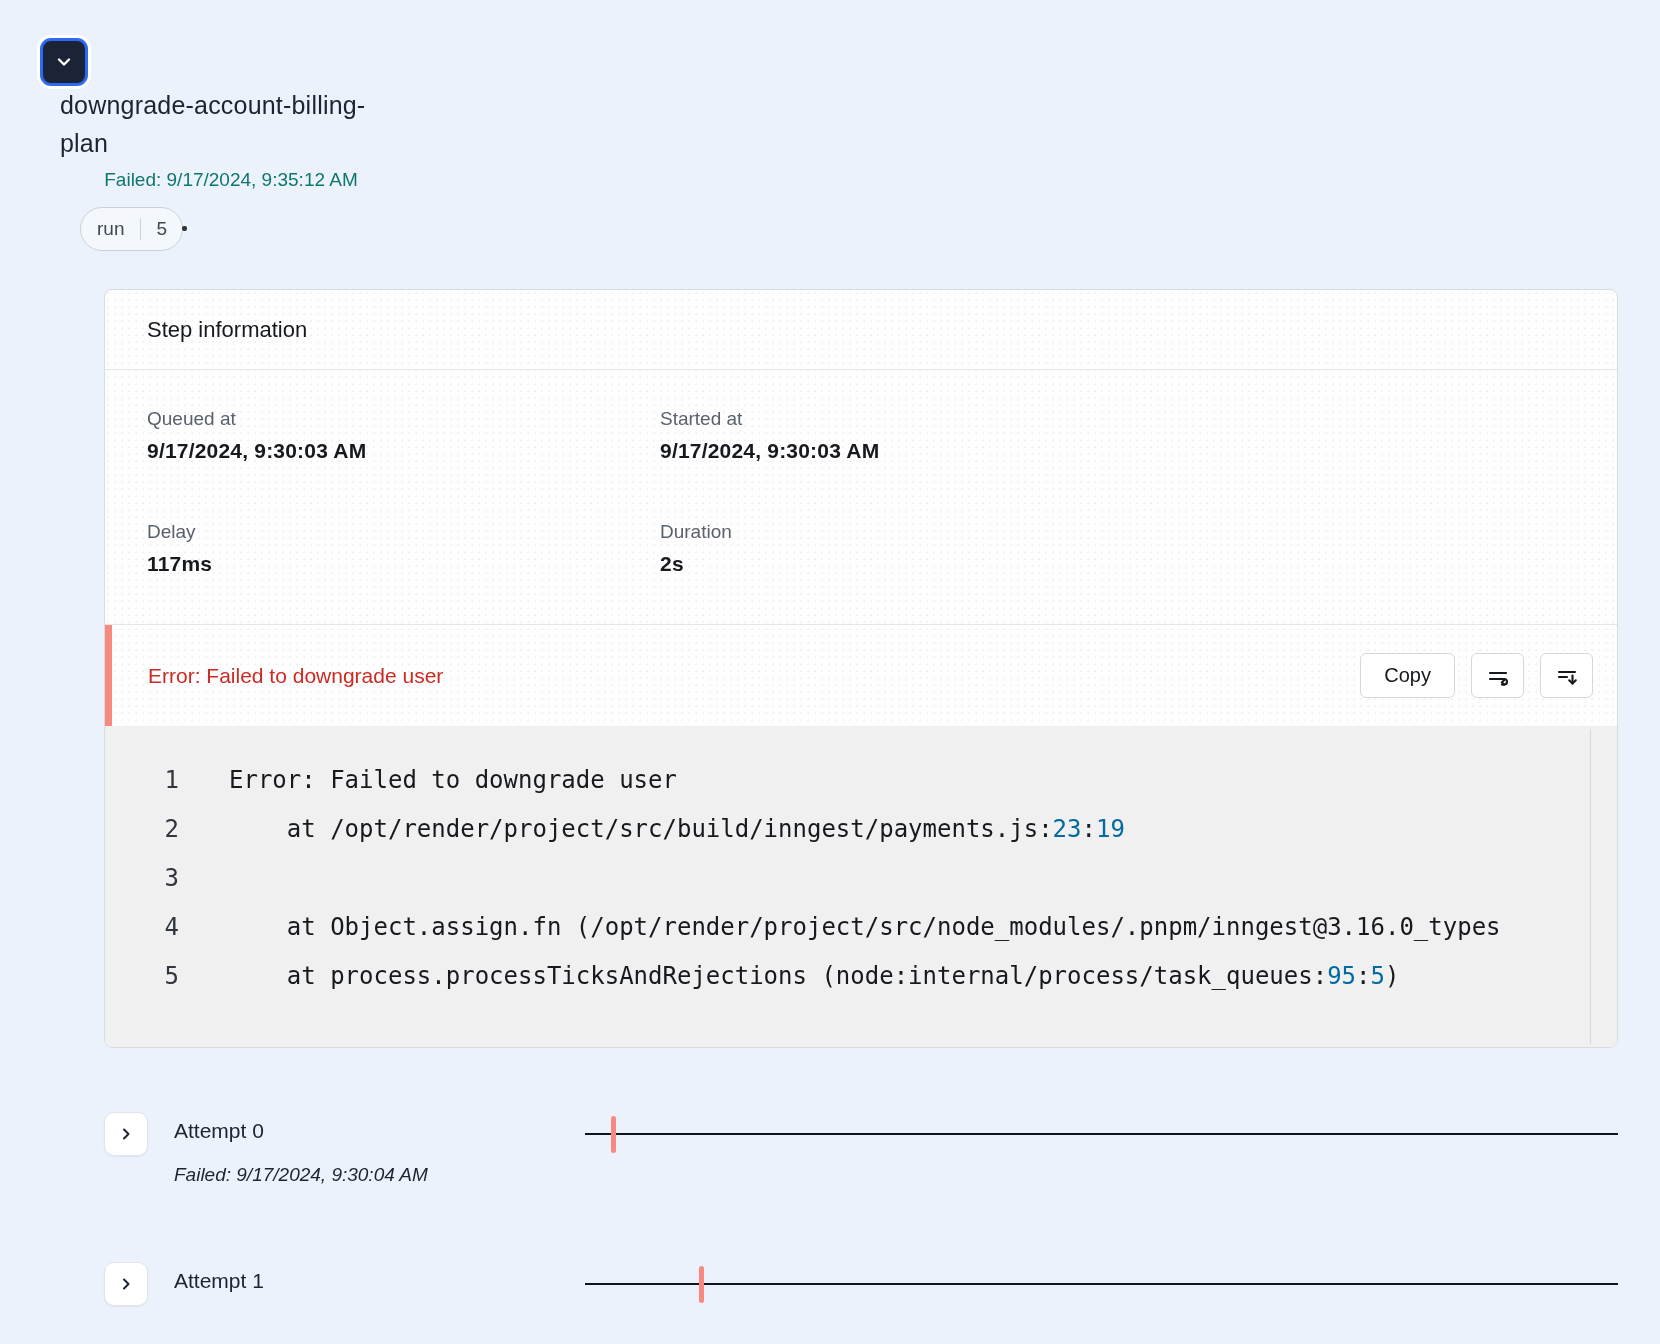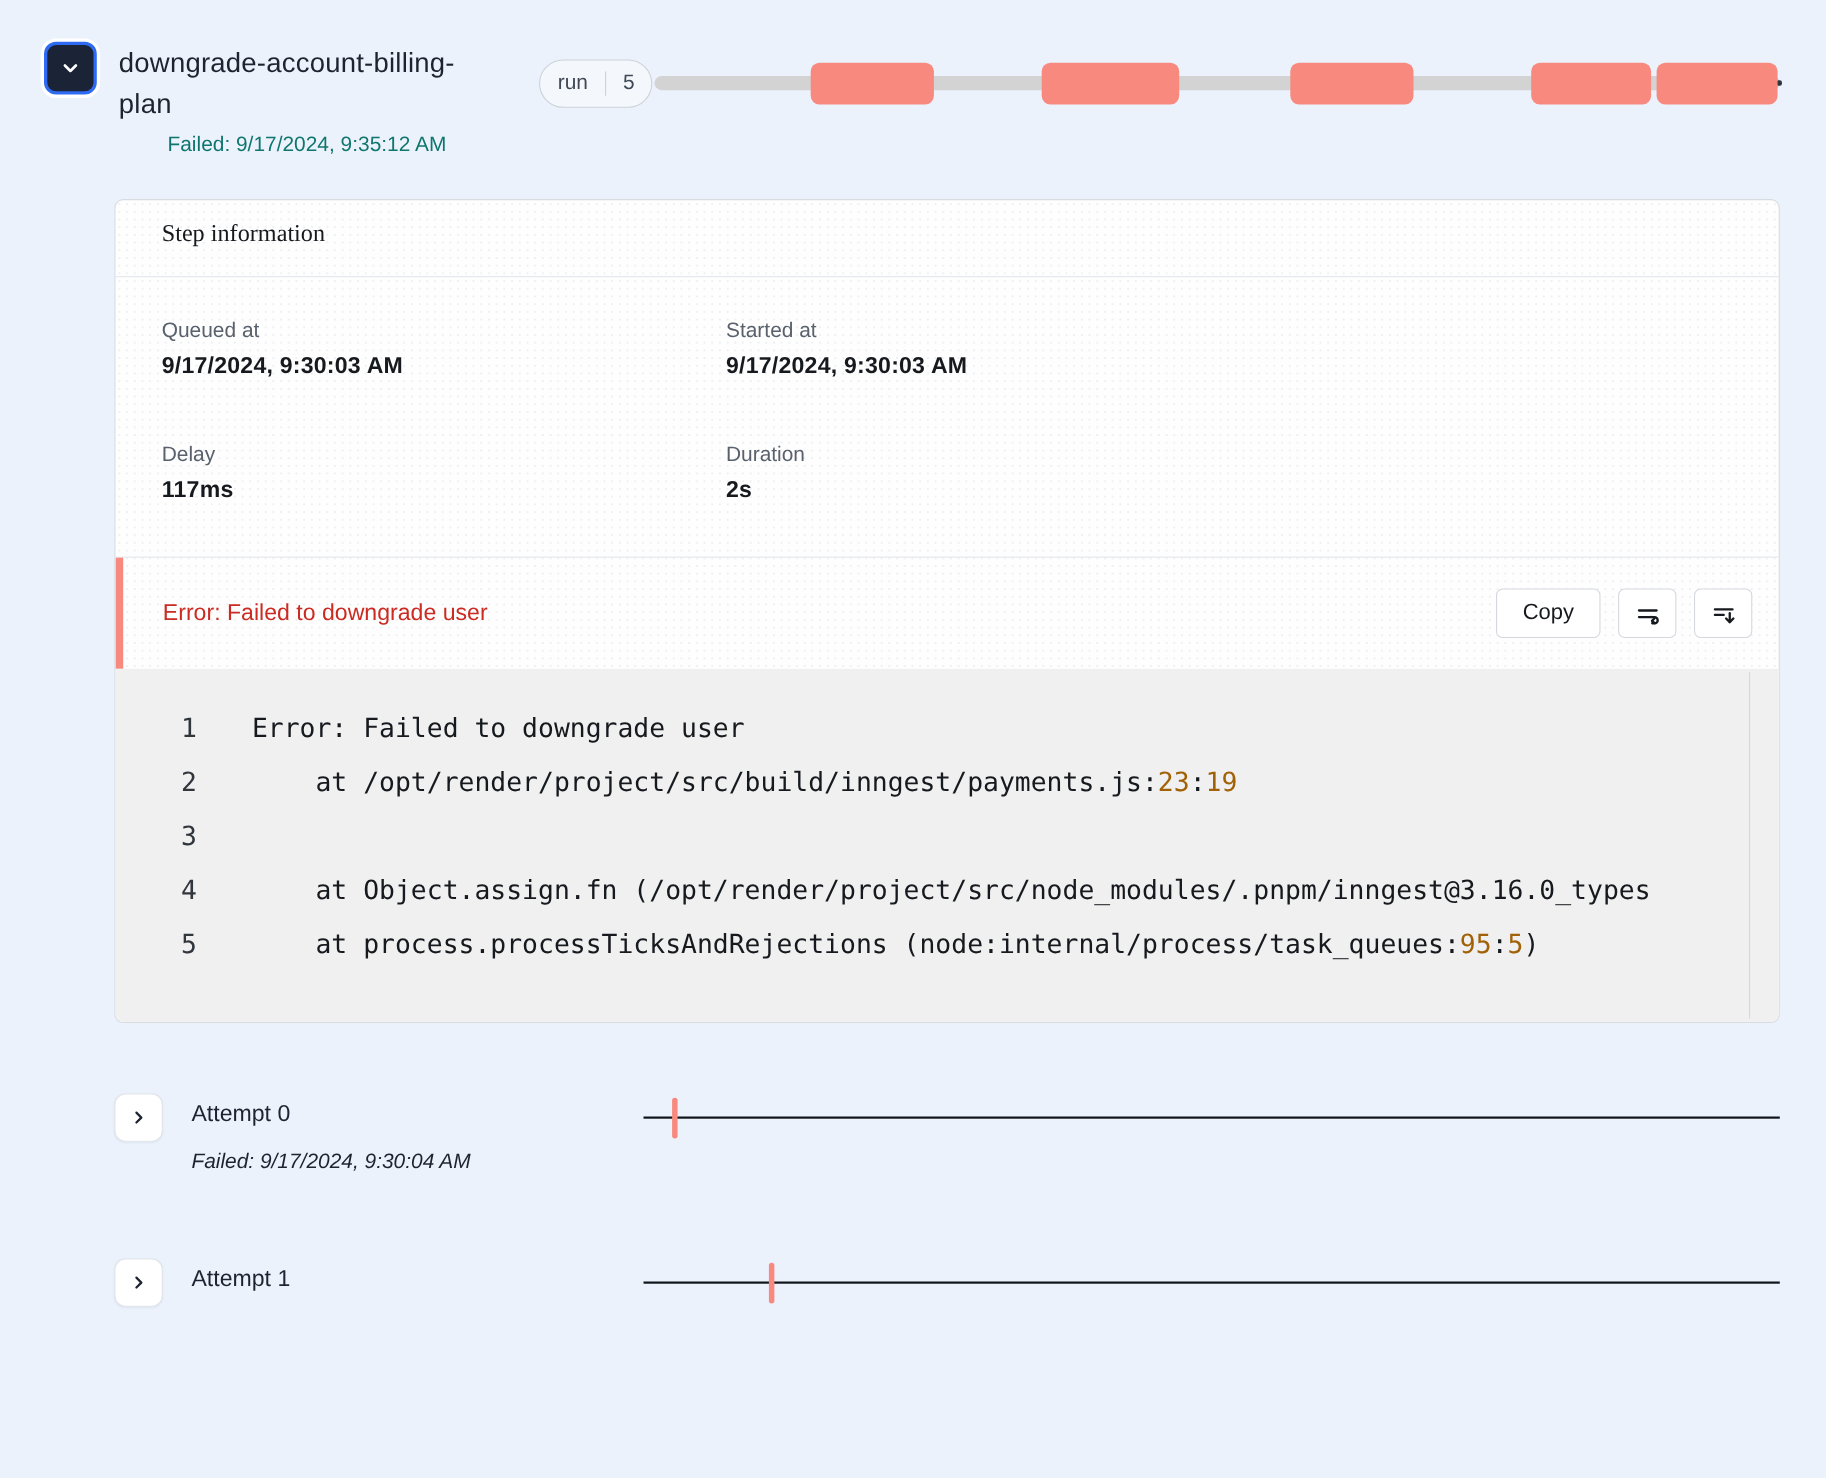--- a/index.html
+++ b/index.html
@@ -1,61 +1,61 @@
 <!DOCTYPE html>
 <html><head>
 <meta charset="utf-8">
 <style>
   * { margin:0; padding:0; box-sizing:border-box; }
   html,body { background:#ebf2fc; }
   body { font-family:"Liberation Sans","DejaVu Sans",sans-serif; color:#1b2430; }
   .page { position:relative; width:1660px; height:1344px; overflow:hidden; }
 
   
-  .header-row { display:flex; align-items:flex-start; padding:38px 42px 0 40px; }
+  .header-row { display:flex; align-items:flex-start; padding:38px 42px 0 40px;flex-direction:column; }
   .expand-btn { flex:0 0 auto; width:48px; height:48px; background:#1b2337; border:3px solid #2e6bf2;
     border-radius:11px; box-shadow:0 0 0 3px #ffffff; cursor:pointer; display:flex;
     align-items:center; justify-content:center; }
   .title-block { width:342px; margin-left:20px; }
   .step-title { font-size:25px; font-weight:500; line-height:38px; color:#1b2430; letter-spacing:.2px; }
   .step-status { margin-top:7px; font-size:19px; color:#0f766e;text-align:center; }
   .timeline-area { flex:1; display:flex; align-items:center; margin-left:40px; margin-top:16px; }
   .run-pill { display:flex; align-items:center; height:44px; border:1px solid #ccd2d9;
     border-radius:999px; overflow:hidden; font-size:19px; color:#3f4854; background:rgba(255,255,255,.45); cursor:pointer; }
   .run-pill .cap { display:flex; align-items:center; padding:0 16px; }
   .run-pill .cap.count { padding:0 15px; border-left:1px solid #ccd2d9; }
   .run-timeline { position:relative; flex:1; height:44px; margin-left:2px; }
   .tl-rod { position:absolute; left:0; right:0; top:15px; height:13px; background:#d3d3d3; border-radius:7px; }
   .tl-seg { position:absolute; top:3px; height:38px; background:#f8897f; border-radius:8px; }
   .tl-end { position:absolute; right:-2px; top:19px; width:5px; height:5px; background:#30353c; border-radius:2px; }
 
   
   .card { margin:38px 42px 0 104px; background:#fefefe; border:1px solid #d8dce1; border-radius:8px;
     overflow:hidden; background-image:radial-gradient(#eef0f2 1px, transparent 1px); background-size:7px 7px; }
-  .card-title { padding:17px 42px 26px; font-size:22px; font-weight:500; color:#16191d; border-bottom:1px solid #e3e6ea;font-family:Liberation Serif, serif; }
+  .card-title { padding:27px 42px 26px; font-size:22px; font-weight:500; color:#16191d; border-bottom:1px solid #e3e6ea; }
   .info-grid { display:grid; grid-template-columns:513px 1fr; row-gap:58px; padding:38px 42px 48px; }
   .info-label { font-size:19px; color:#59616d; }
   .info-value { margin-top:9px; font-size:21px; font-weight:600; color:#16191d; letter-spacing:.2px; }
 
   .error-row { position:relative; display:flex; align-items:center; justify-content:space-between;
     border-top:1px solid #e3e6ea; padding:28px 24px 28px 43px; }
   .error-bar { position:absolute; left:0; top:0; bottom:0; width:7px; background:#f8897f; }
   .error-msg { font-size:21px; color:#cb2b23; }
   .error-actions { display:flex; align-items:center; gap:16px; }
   .btn { display:flex; align-items:center; justify-content:center; background:#ffffff;
     border:1px solid #d4d8dd; border-radius:6px; cursor:pointer; color:#16191d; }
   .btn.copy { height:45px; padding:0 23px; font-size:20px; }
   .btn.icon { height:45px; width:53px; }
 
   .code-block { position:relative; background:#f0f0f1; padding:30px 0 46px;
     font-family:"DejaVu Sans Mono",monospace; font-size:24px; line-height:49px; color:#16191d; }
   .code-line { display:flex; white-space:pre; overflow:hidden; padding-left:58px; }
   .code-gutter { flex:0 0 16px; text-align:right; color:#31363d; }
   .code-text { margin-left:50px; }
-  .code-text .red { color:#a16207; }
+  .code-text .red { color:#0369a1; }
   .scroll-divider { position:absolute; right:26px; top:3px; bottom:3px; width:1px; background:#d8d8d8; }
 
   
   .attempts { margin:64px 42px 0 104px; }
   .attempt-row { position:relative; display:flex; align-items:flex-start; margin-bottom:76px; }
   .chev-btn { flex:0 0 auto; width:44px; height:44px; background:#ffffff; border:1px solid #e1e5ea;
     border-radius:10px; box-shadow:0 1px 2px rgba(20,30,50,.06); cursor:pointer;
     display:flex; align-items:center; justify-content:center; }
   .attempt-meta { margin-left:26px; }
   .attempt-label { margin-top:7px; font-size:21px; font-weight:500; color:#1b2430; }

